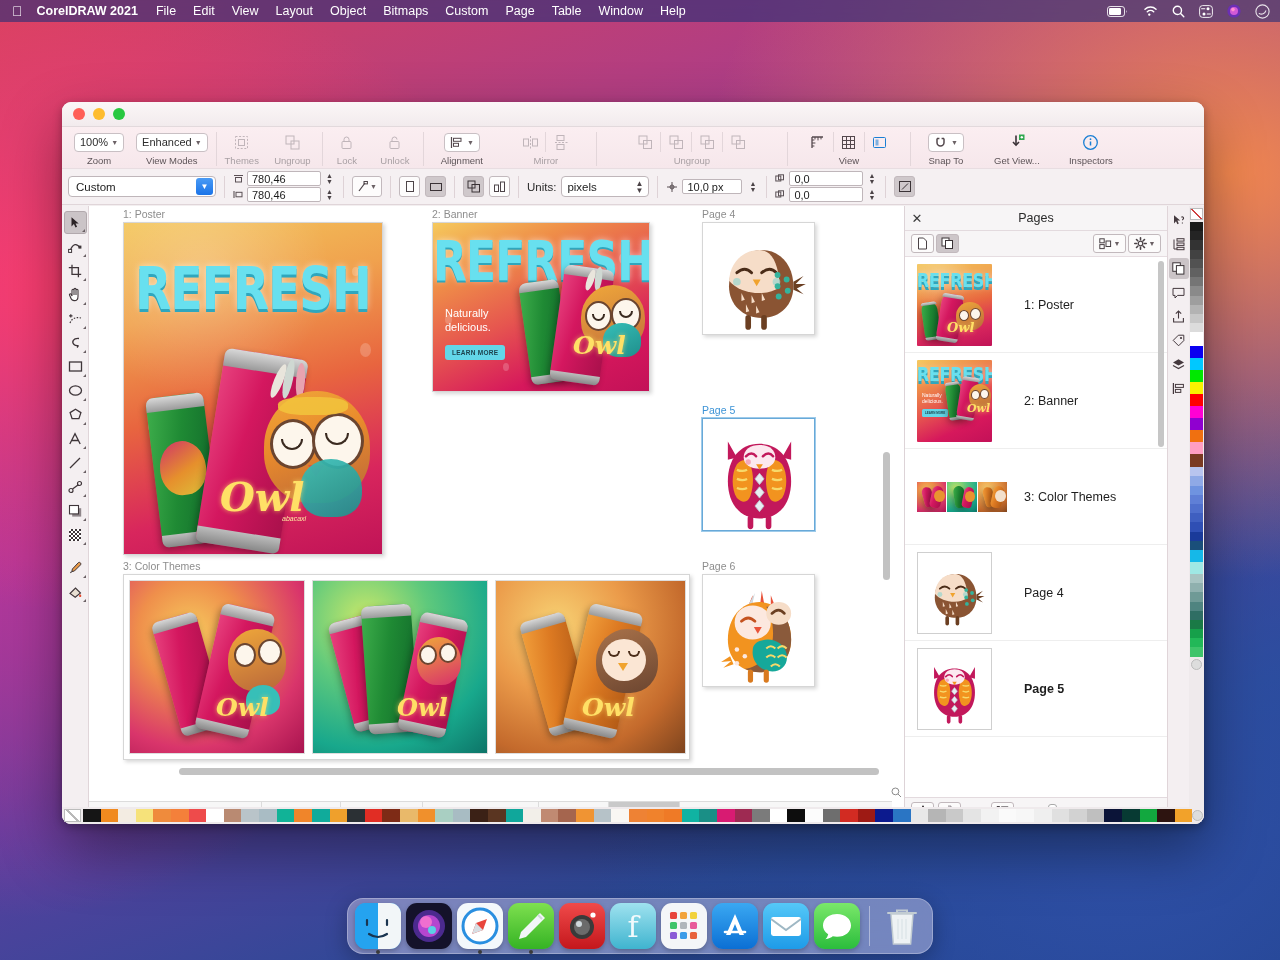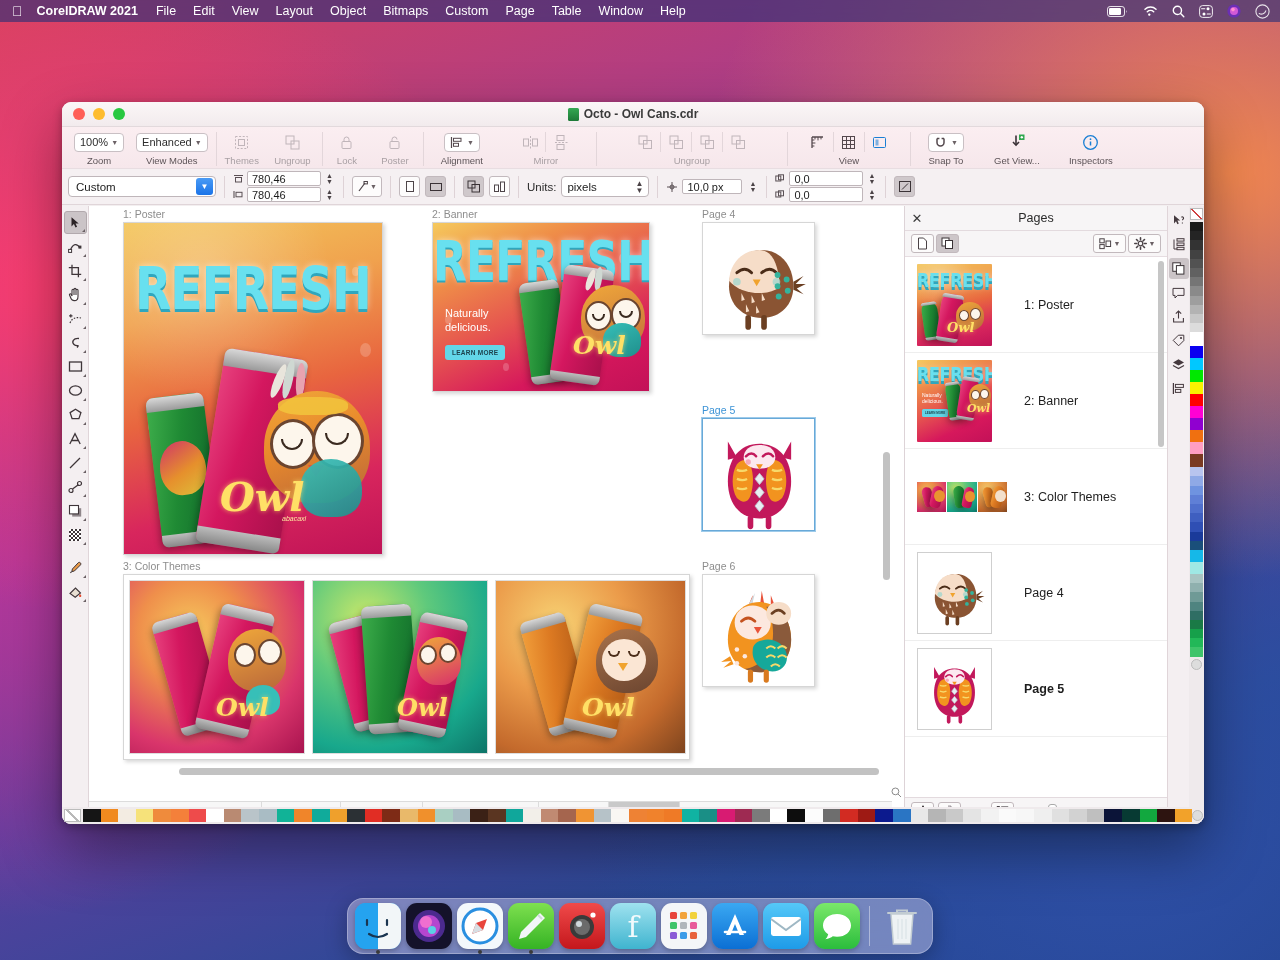--- a/index.html
+++ b/index.html
@@ -389,24 +389,20 @@
 </div>
 
 <div id="appwin">
 
   <div id="titlebar">
     <div class="traffic">
       <span class="tl red"></span>
       <span class="tl yellow"></span>
       <span class="tl green"></span>
     </div>
-    <div id="doctitle">
-      <span class="doc-ico"></span>
-      <span>Octo - Owl Cans.cdr</span>
-    </div>
   </div>
 
   <div id="ribbon">
     <div class="rgrp" style="min-width:58px">
       <div class="rgrp-row">
         <span class="pill">
           <span>100%</span>
             <span class="caret">▼</span>
         </span>
       </div>
@@ -458,21 +454,21 @@
     </div>
     <div class="rgrp" style="min-width:52px">
       <div class="rgrp-row">
           <span class="ricon dim">
         <svg width="17" height="17" viewBox="0 0 17 17">
               <rect x="4" y="7.5" width="9" height="7" rx="1" fill="none" stroke="currentColor"></rect>
               <path d="M6 7.5V5.5a2.5 2.5 0 0 1 5 0" fill="none" stroke="currentColor"></path>
             </svg>
       </span>
         </div>
-      <div class="rgrp-lbl dim">Poster</div>
+      <div class="rgrp-lbl dim">Unlock</div>
     </div>
     <div class="rsep"></div>
     <div class="rgrp" style="min-width:72px">
       <div class="rgrp-row">
         <span class="pill">
           <span class="ricon" style="width:14px;height:14px">
             <svg width="13" height="13" viewBox="0 0 13 13">
                 <path d="M1.5 1v11" stroke="currentColor" stroke-width="1.2"></path>
                 <rect x="3.5" y="2.3" width="7.5" height="3" fill="none" stroke="currentColor"></rect>
                 <rect x="3.5" y="7.3" width="5" height="3" fill="none" stroke="currentColor"></rect>

